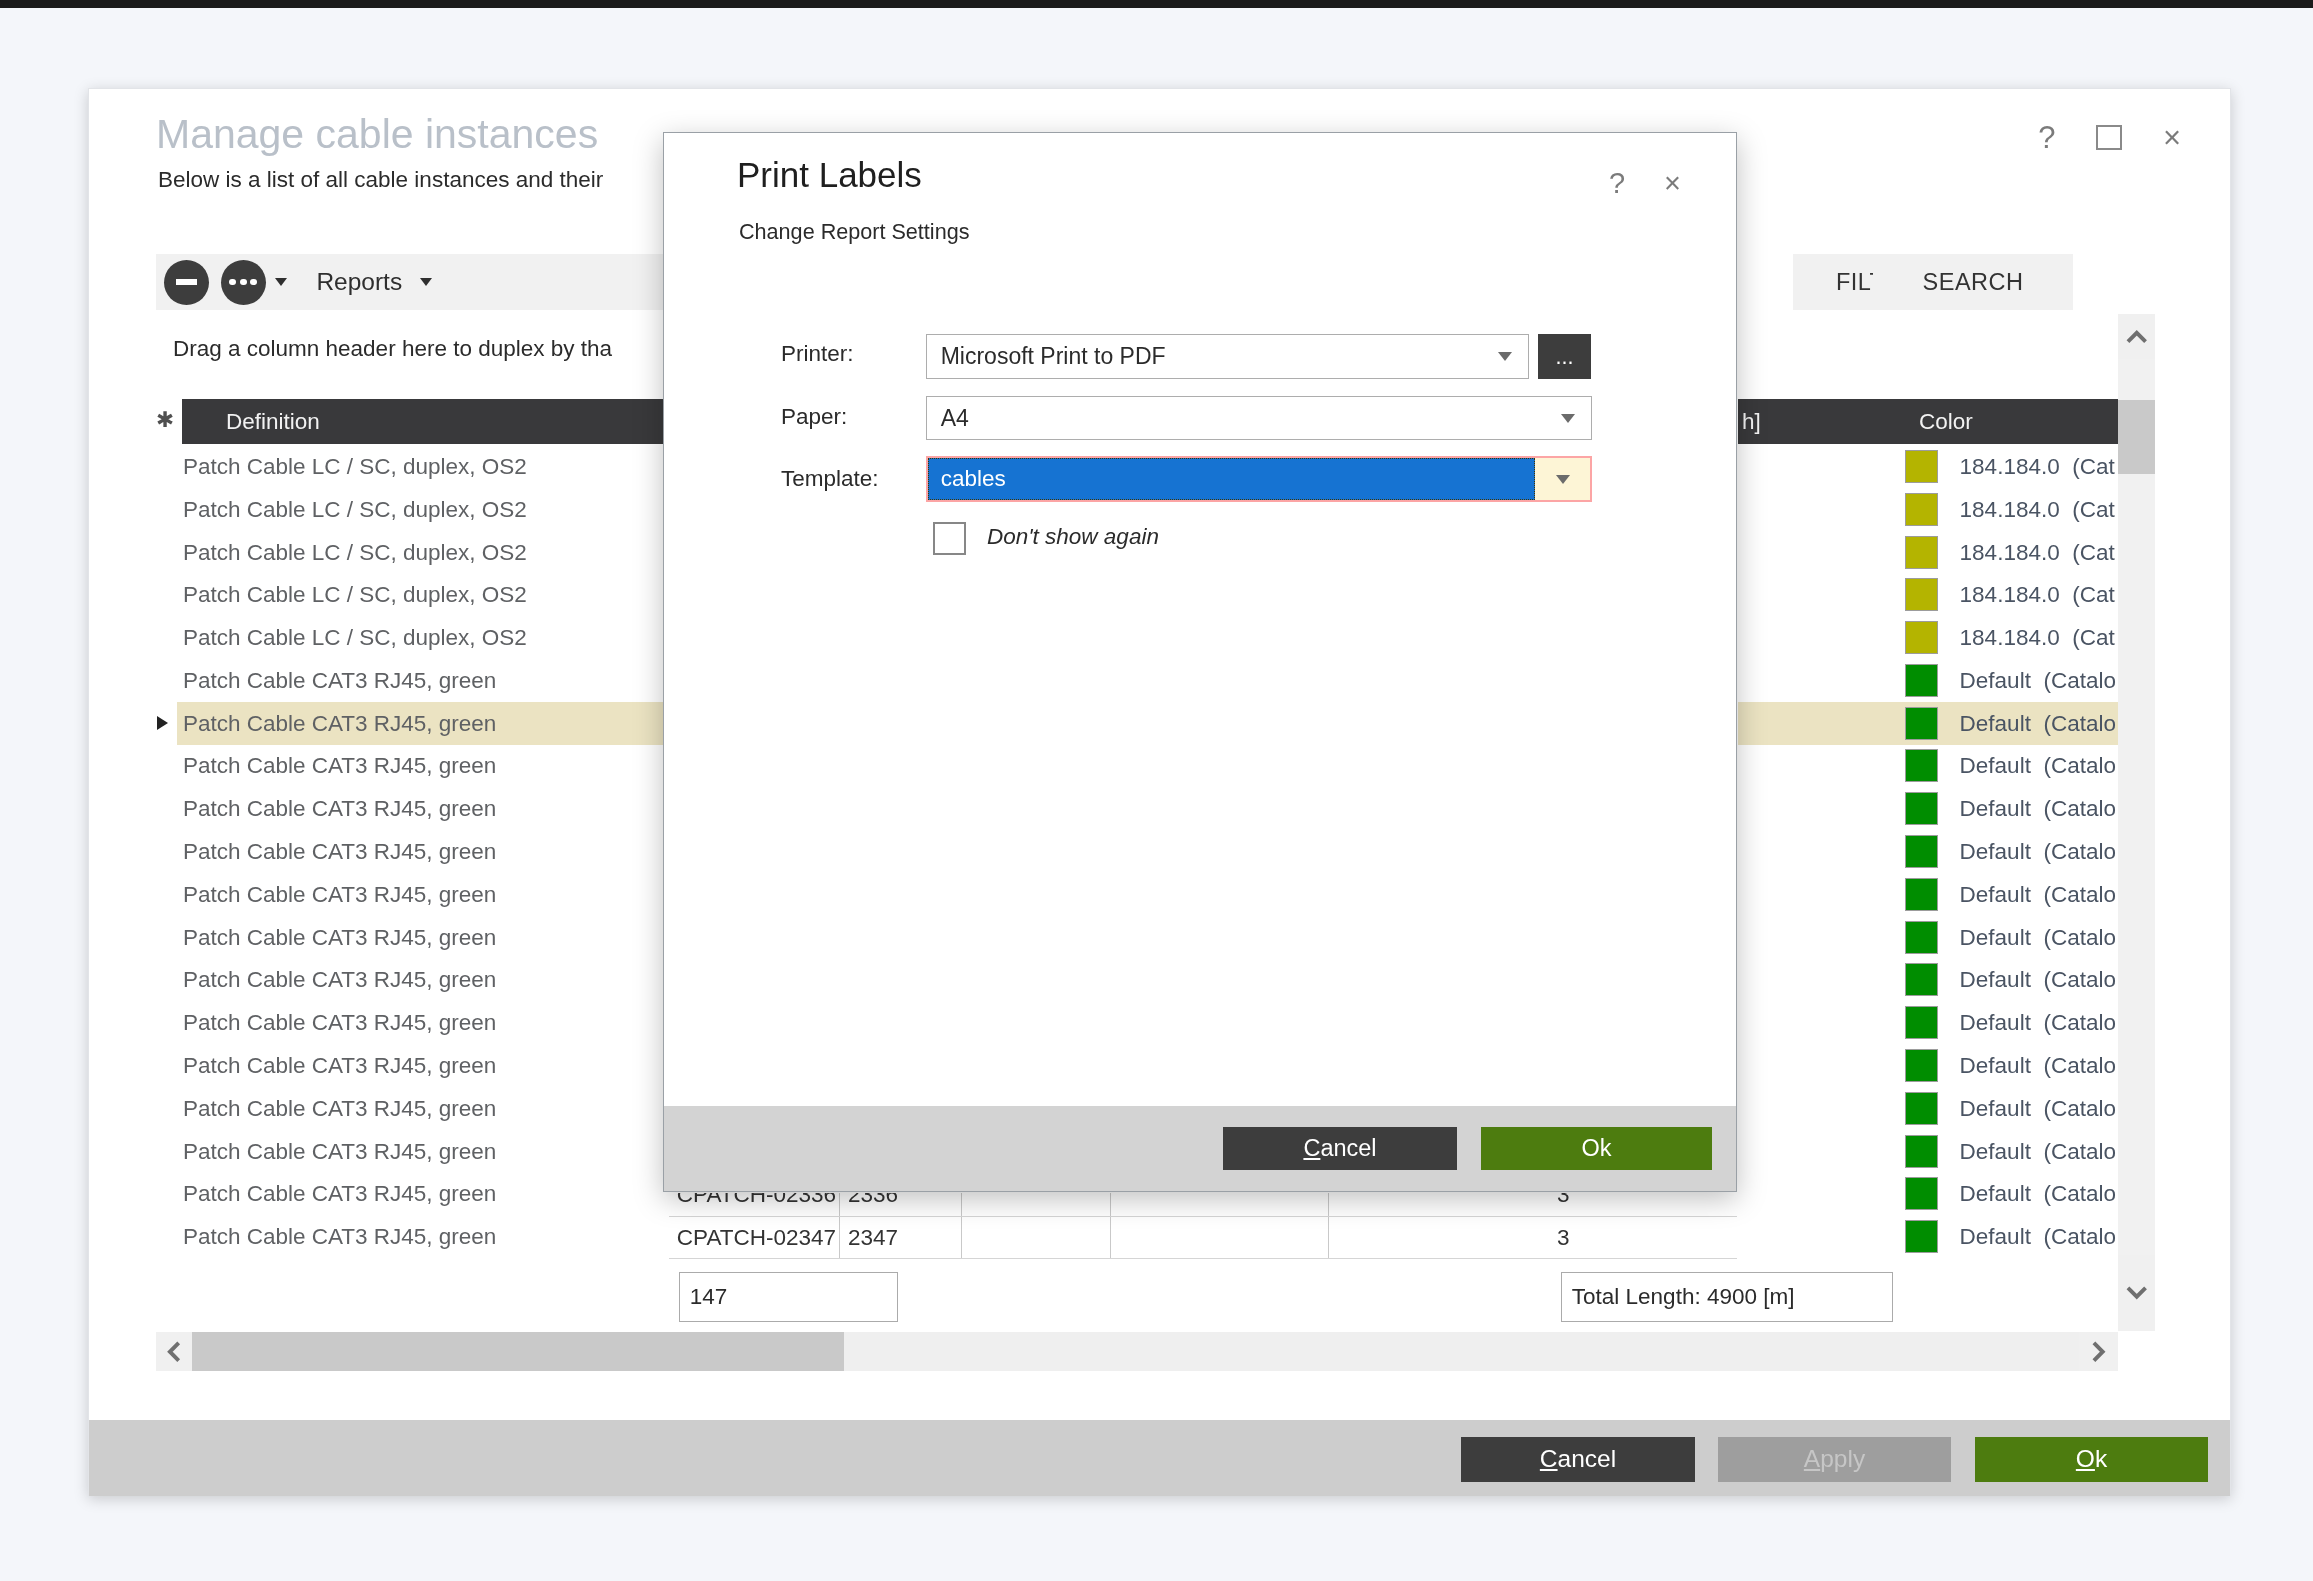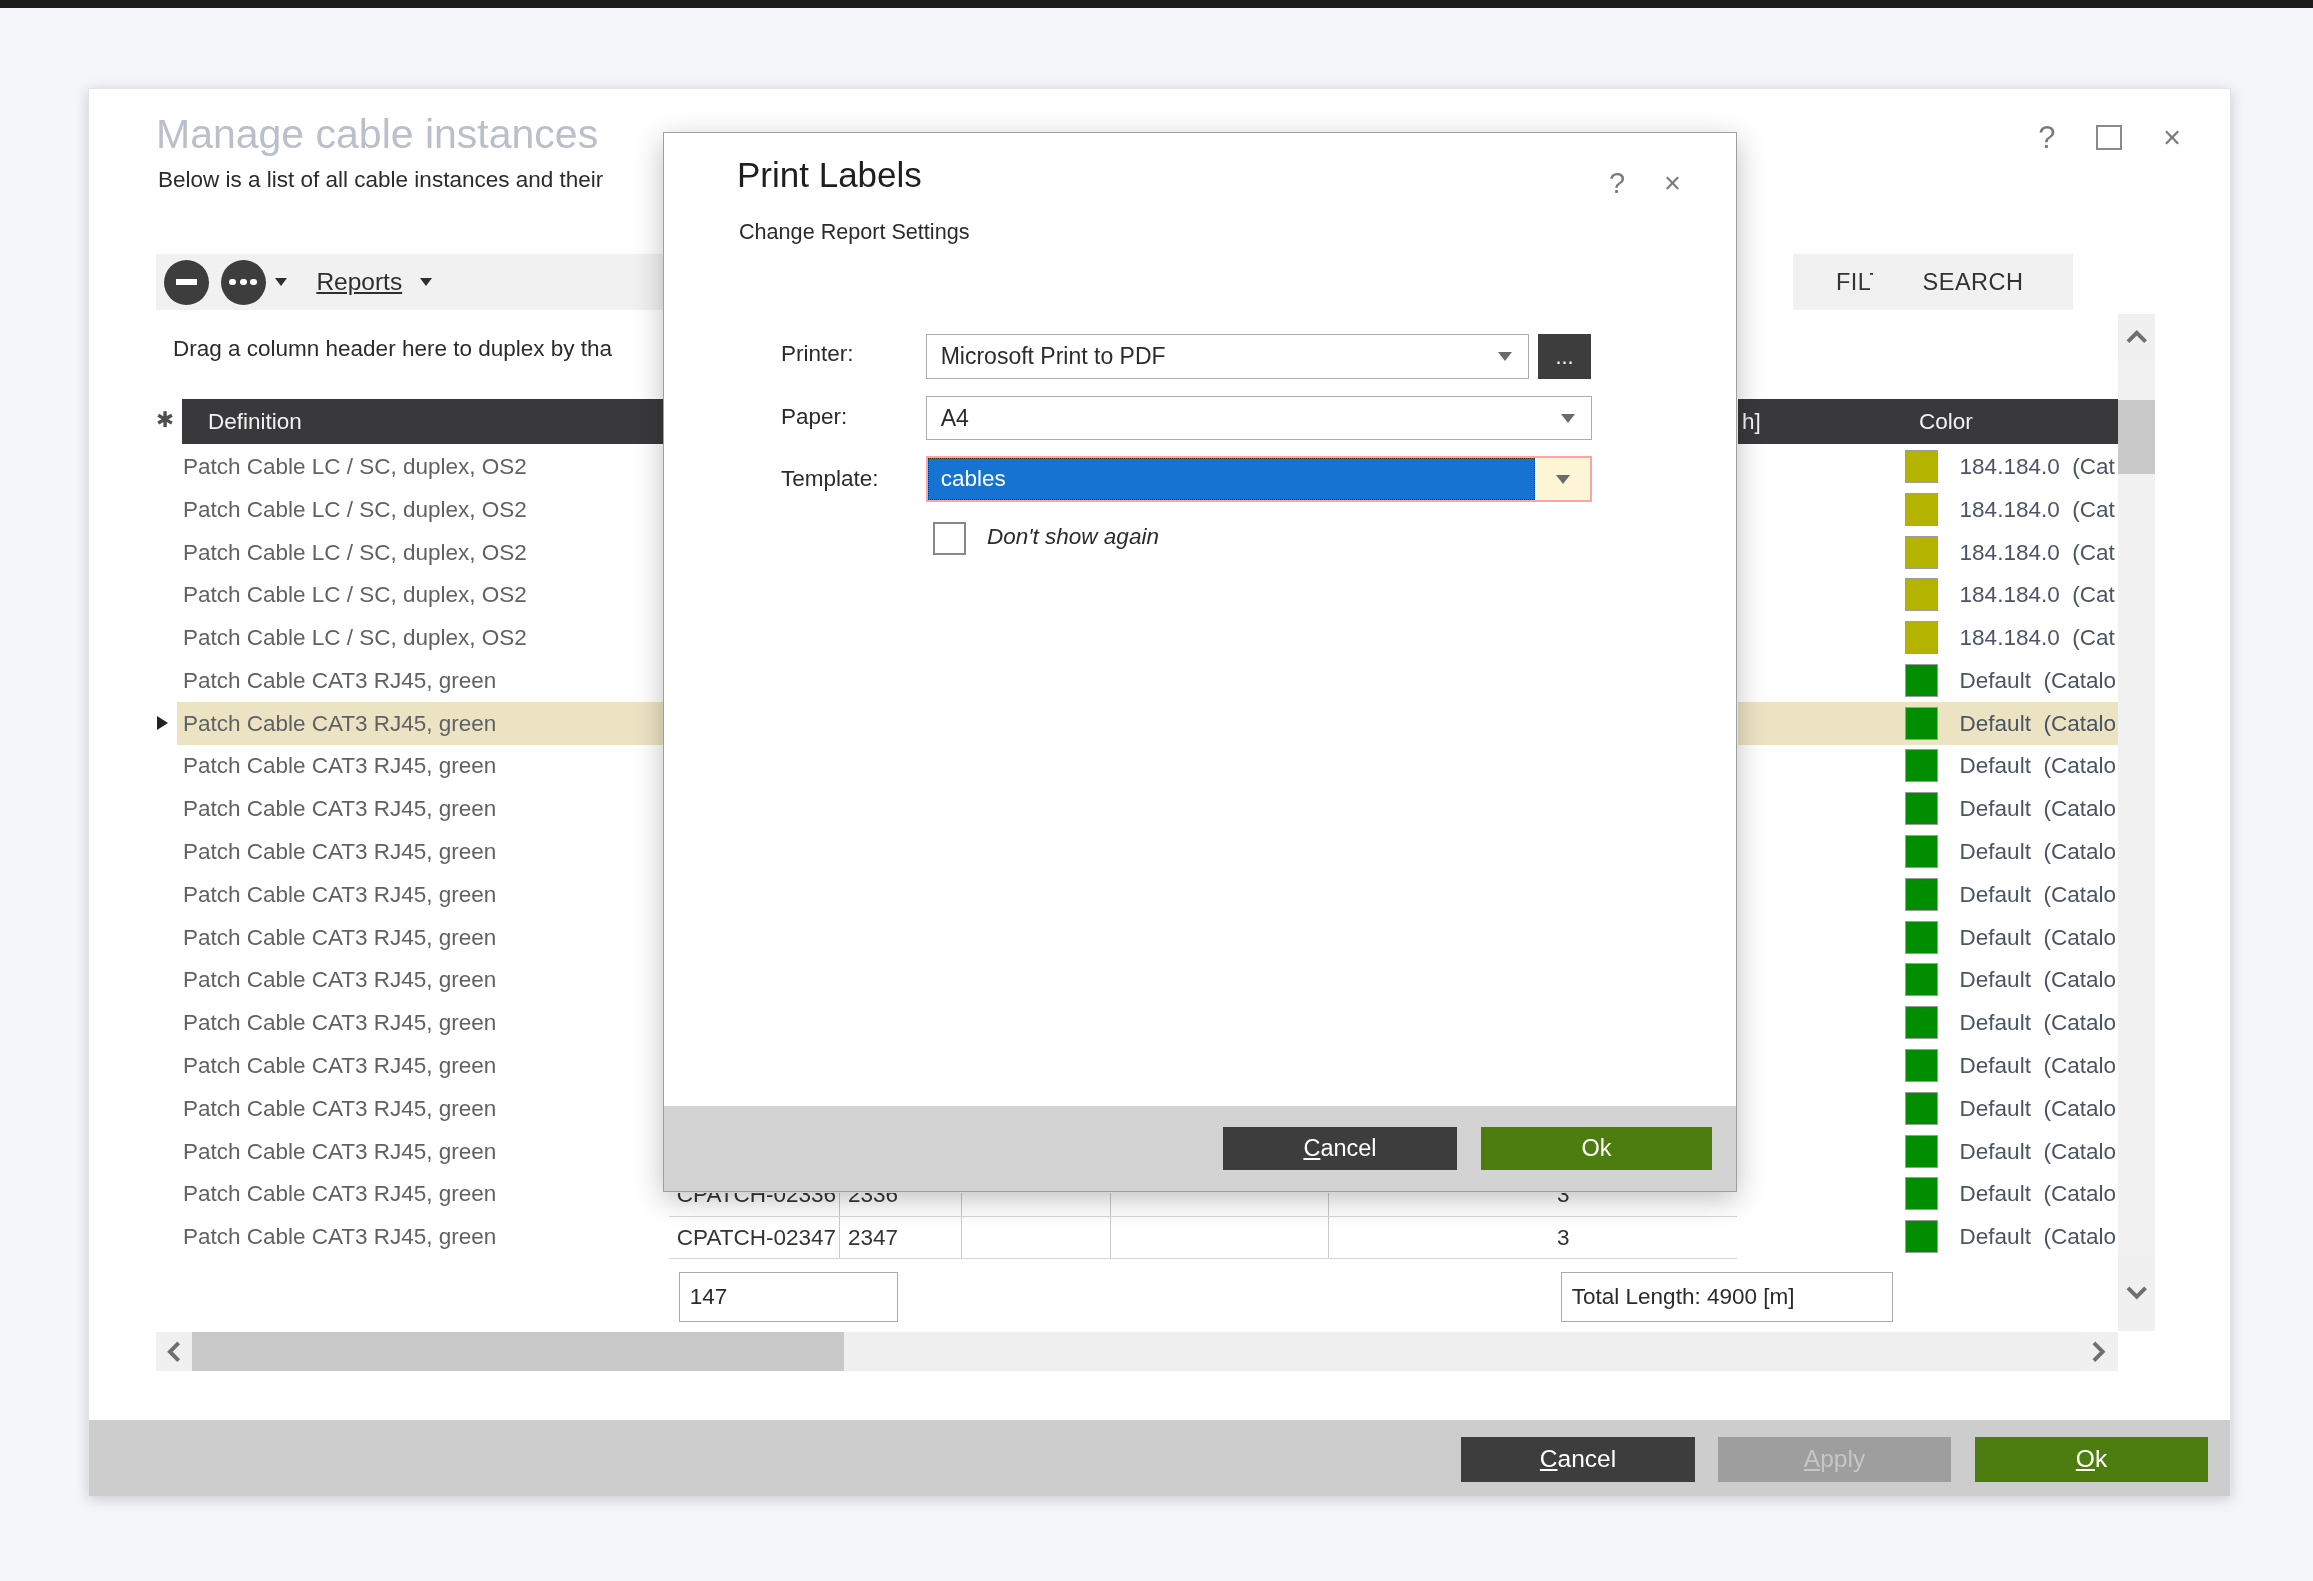--- a/index.html
+++ b/index.html
@@ -31,21 +31,21 @@
               justify-content:center; font-size:23.5px; color:#333; letter-spacing:0.5px; }
   .btn-filter { left:1704px; width:168px; }
   .btn-search { left:1784px; width:200px; }
 
   .group-hint { position:absolute; left:84px; top:247px; width:490px; height:33px;
                 font-size:22.5px; color:#2b2b2b; white-space:nowrap; overflow:hidden; }
 
   
   .hdr { position:absolute; top:310px; height:45px; background:#39393b; color:#f2f2f2; font-size:22.5px;
          display:flex; align-items:center; }
-  .hdr-left { left:93px; width:481px; padding-left:26px;align-items:center; }
+  .hdr-left { left:93px; width:481px; padding-left:44px;align-items:center; }
   .hdr-right { left:1649px; width:380px; }
   .hdr-right .partial { margin-left:3.9px; }
   .hdr-right .colorcap { position:absolute; left:181px; }
   .pin { position:absolute; left:67px; top:318px; font-size:21.6px; color:#4f4f4f; }
 
   
   .rows-left { position:absolute; left:88px; top:356px; width:486px; height:814px; }
   .rows-right { position:absolute; left:1649px; top:356px; width:380px; height:814px; overflow:hidden;padding-left:20px; }
   .grow { position:absolute; left:0; width:100%; height:43px; line-height:43px; white-space:nowrap; }
   .grow .gtext { font-size:22.5px; color:#5f6164; padding-left:5.9px; }
@@ -143,21 +143,21 @@
         <div class="minus"></div>
       </div>
     <div class="circle-btn">
         <div class="dots">
           <i></i>
           <i></i>
           <i></i>
         </div>
       </div>
     <div class="tri" style="border-top-width:8.8px;border-left-width:6.9px;border-right-width:6.9px;margin-left:9.8px;"></div>
-    <span class="toolbar-label" style="margin-left:29px;text-decoration:underline;">Reports</span>
+    <span class="toolbar-label" style="margin-left:29px;">Reports</span>
     <div class="tri" style="border-top-width:8.8px;border-left-width:6.9px;border-right-width:6.9px;margin-left:17.6px;"></div>
   </div>
   <div class="flat-btn btn-filter">FILTER</div>
   <div class="flat-btn btn-search">SEARCH</div>
 
   <div class="group-hint">Drag a column header here to duplex by tha</div>
 
   <span class="pin">✱</span>
   <div class="hdr hdr-left">
     <span>Definition</span>

